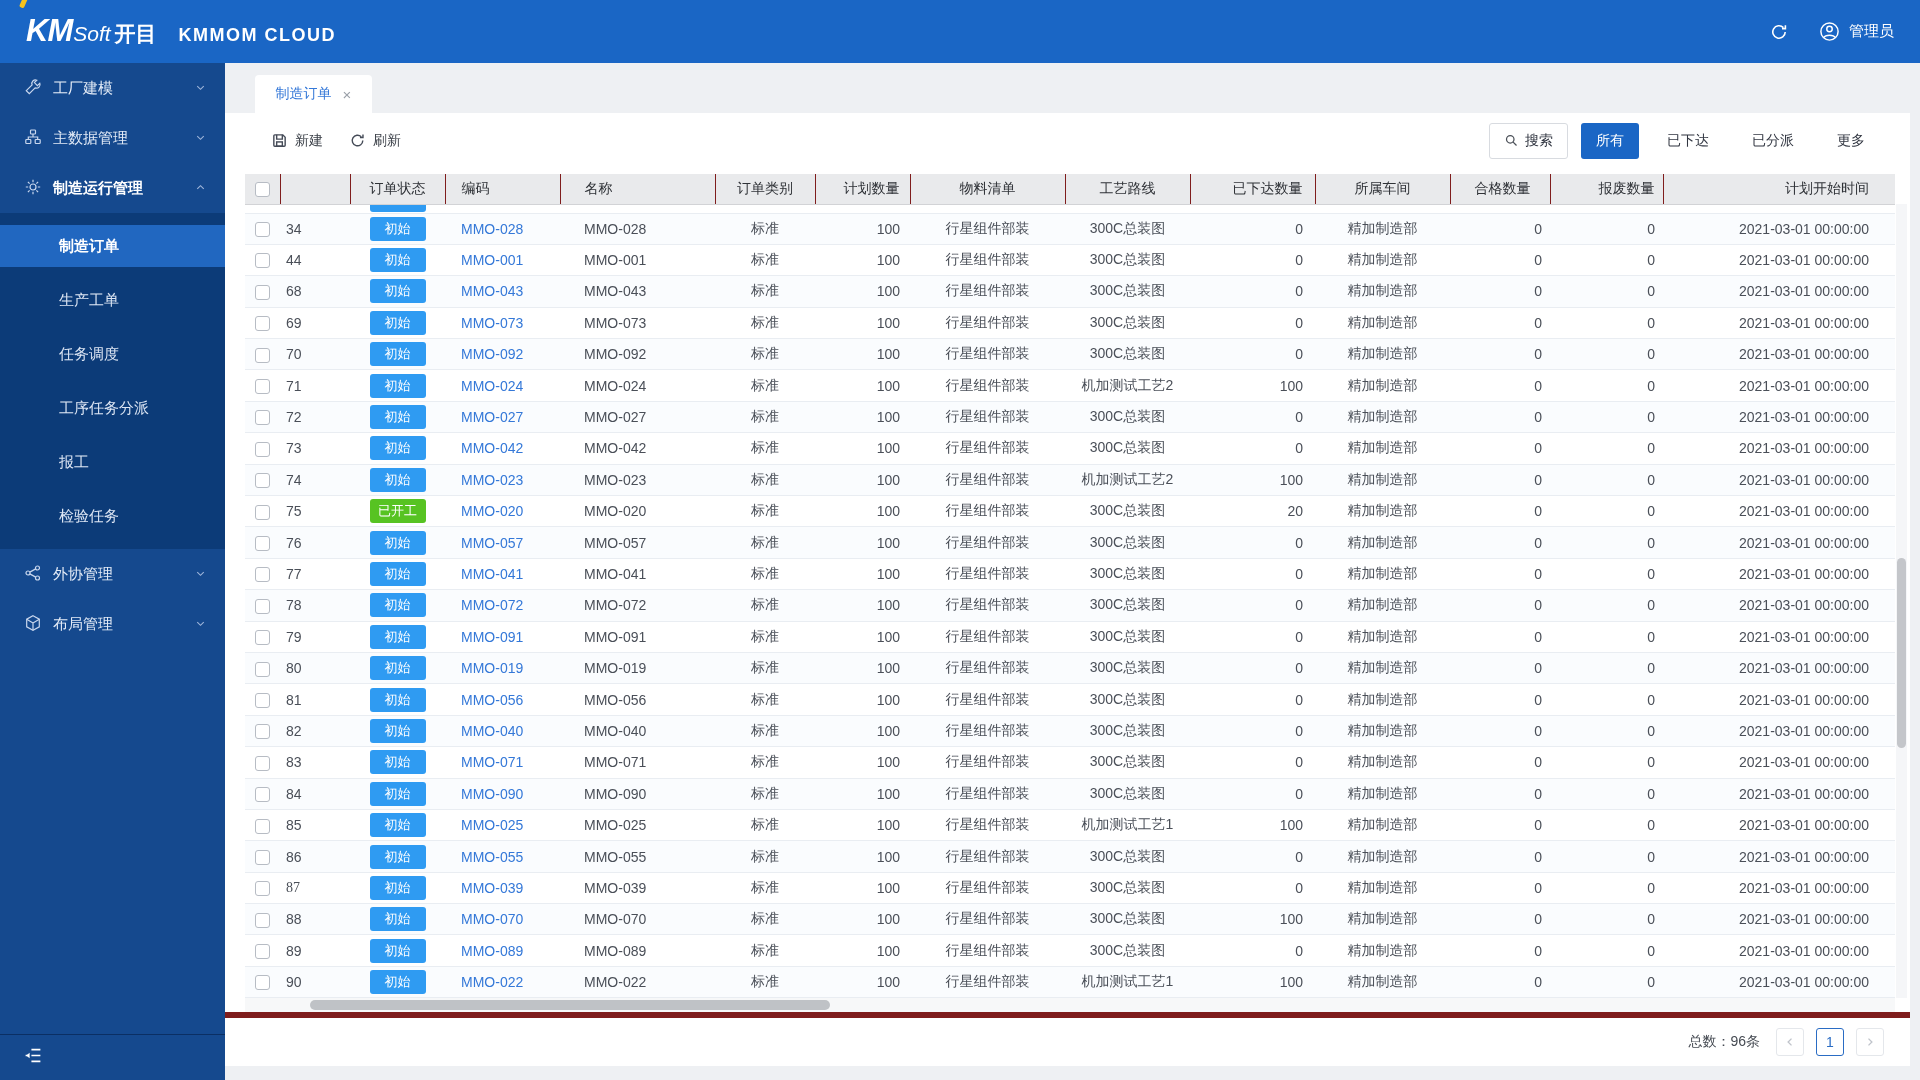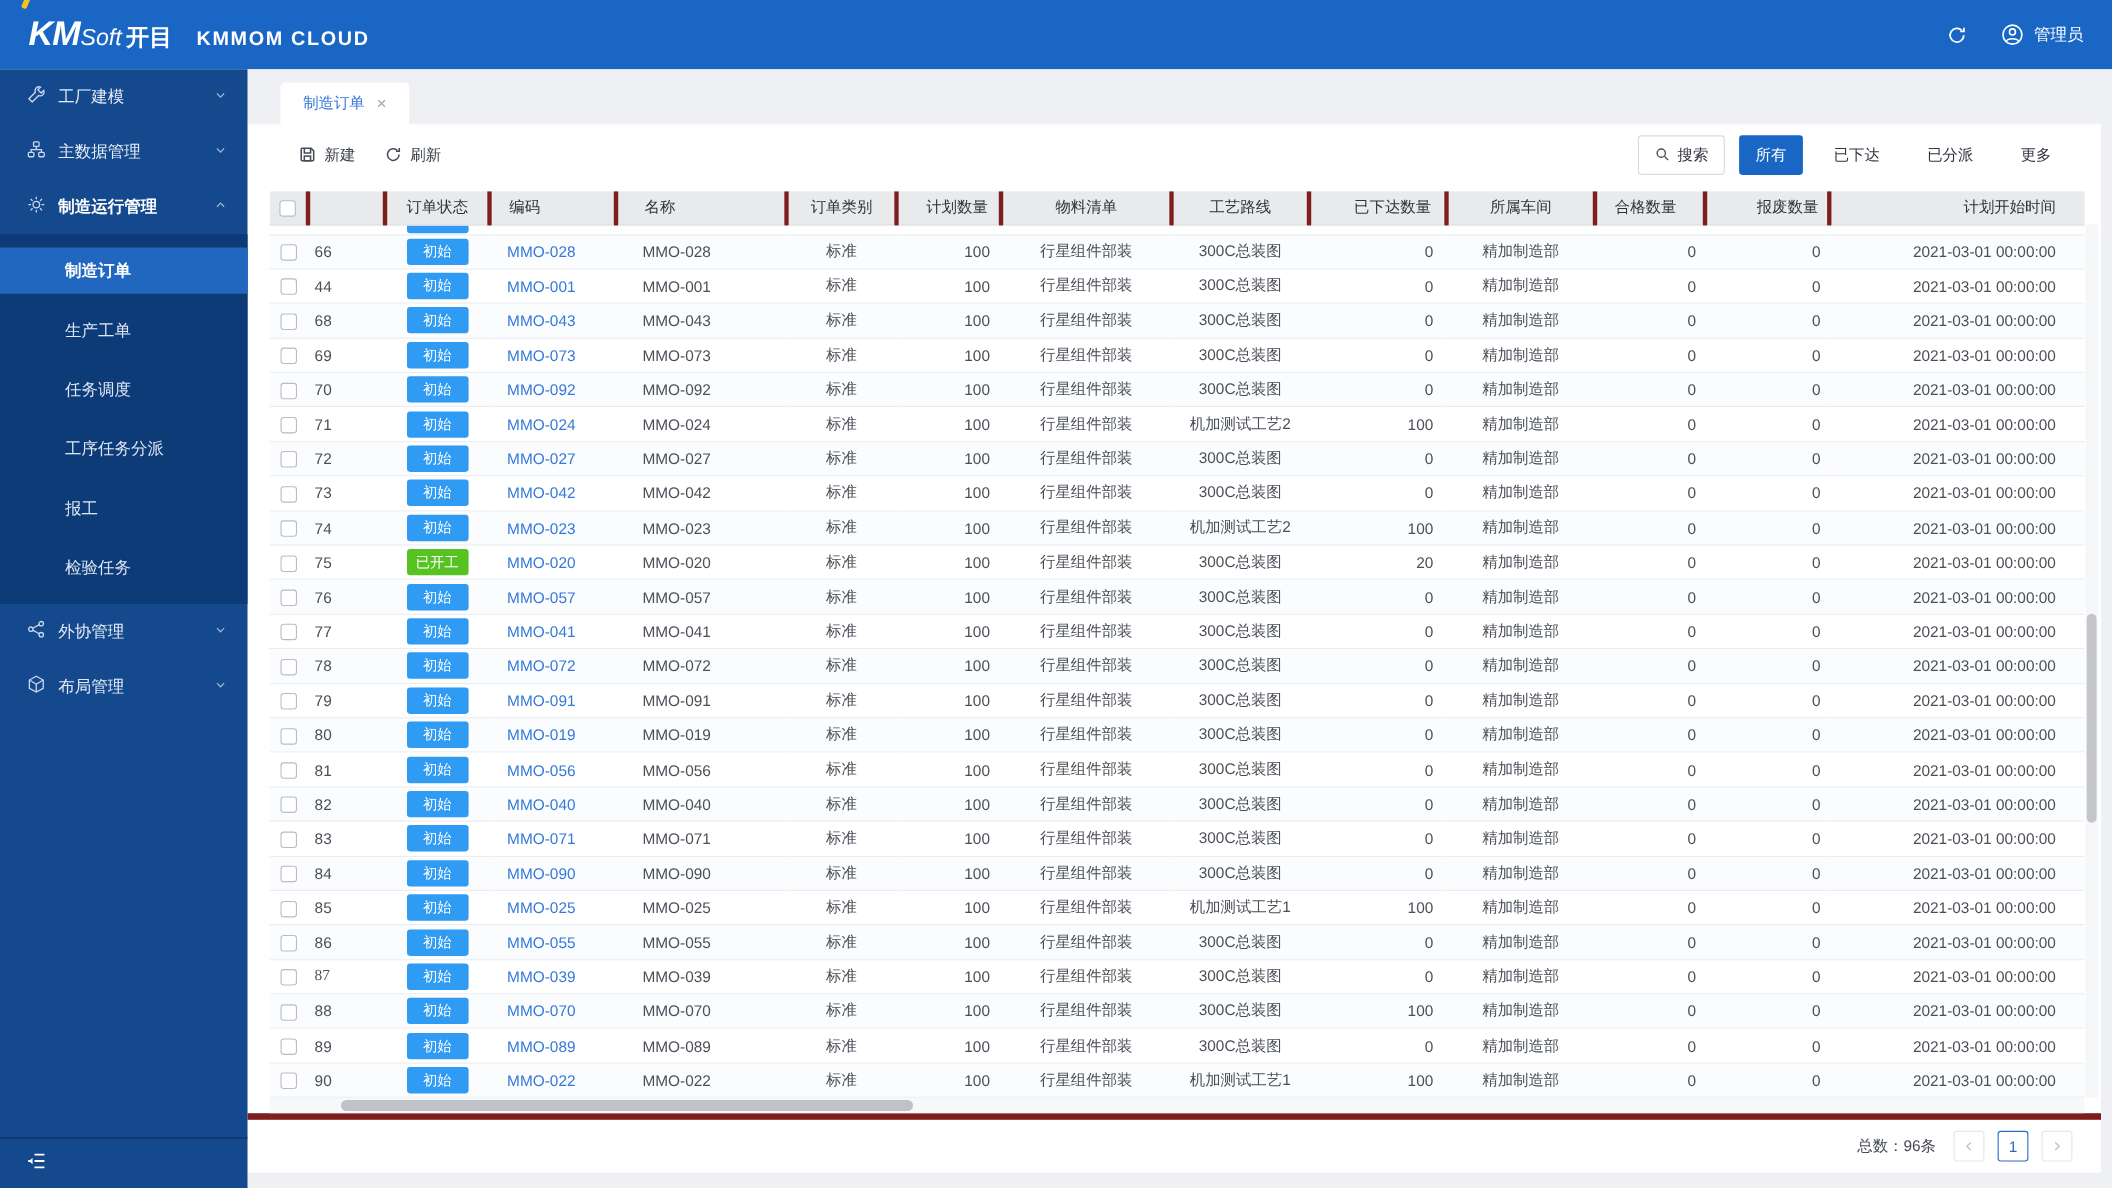--- a/index.html
+++ b/index.html
@@ -57,21 +57,21 @@
     border:1px solid #d8dbe0; border-radius:3px; background:#fff; font-size:14px; color:#303540; cursor:pointer; }
   .filter-btn { height:36px; padding:0 15px; margin-left:13px; border:none; background:transparent;
     font-size:14px; color:#303540; border-radius:3px; cursor:pointer;
     font-family:"Liberation Sans","DejaVu Sans",sans-serif; }
   .filter-btn.active { background:var(--accent,#1a66c5); color:#fff; }
 
   
   .table-zone { position:relative; padding:6px 15px 0 20px; flex:none; }
   table { width:1650px; border-collapse:collapse; table-layout:fixed; }
   thead th { height:30px; background:#e9eaec; font-size:14px; font-weight:normal; color:#2f3237;
-    border-right:4px solid #7f1d1d; border-bottom:1px solid #d2d3d6; white-space:nowrap; overflow:hidden; }
+    border-right:1px solid #7f1d1d; border-bottom:1px solid #d2d3d6; white-space:nowrap; overflow:hidden; }
   thead th:last-child { border-right:none; }
   tbody td { height:31.4px; border-bottom:1px solid #e9edf2; font-size:14px; color:#4a4f58;
     white-space:nowrap; overflow:hidden; }
   tbody tr.row:nth-child(even) { background:#fafcfe; }
   tr.partial td { height:9px; vertical-align:top; }
   .badge-sliver { width:56px; height:7px; margin:0 auto; border-radius:0 0 3px 3px; }
   .badge { display:inline-block; width:56px; height:24px; line-height:24px; border-radius:3px;
     color:#fff; font-size:13px; text-align:center; }
   .code-link { color:var(--link,#3478d8); cursor:pointer; }
   .cb { display:inline-block; width:15px; height:15px; border:1px solid #b7bcc4; border-radius:3px;
@@ -258,21 +258,21 @@
                 <th style="text-align: left; padding-left: 6px;"></th>
                 <th style="text-align: center;">订单状态</th>
                 <th style="text-align: left; padding-left: 16px;">编码</th>
                 <th style="text-align: left; padding-left: 24px;">名称</th>
                 <th style="text-align: center;">订单类别</th>
                 <th style="text-align: right; padding-right: 10px;">计划数量</th>
                 <th style="text-align: center;">物料清单</th>
                 <th style="text-align: center;">工艺路线</th>
                 <th style="text-align: right; padding-right: 12px;">已下达数量</th>
                 <th style="text-align: center;">所属车间</th>
-                <th style="text-align: center; padding-right: 8px;">合格数量</th>
+                <th style="text-align: left; padding-right: 8px; padding-left: 24px;">合格数量</th>
                 <th style="text-align: right; padding-right: 8px;">报废数量</th>
                 <th style="text-align: right; padding-right: 26px;">计划开始时间</th>
               </tr>
             </thead>
           <tbody id="tbl-body">
               <tr class="partial">
                 <td></td>
                 <td></td>
                 <td>
                   <div class="badge-sliver" style="background:#2f9bf2"></div>
@@ -284,21 +284,21 @@
                 <td></td>
                 <td></td>
                 <td></td>
                 <td></td>
                 <td></td>
                 <td></td>
                 <td></td>
               </tr>
               <tr class="row">
                 <td style="text-align: center;"><span class="cb"></span></td>
-                <td style="text-align: left; padding-left: 6px;"><span>66</span></td>
+                <td style="text-align: left; padding-left: 6px;"><span>34</span></td>
                 <td style="text-align: center;"><span class="badge" style="background:#2f9bf2">初始</span></td>
                 <td style="text-align: left; padding-left: 16px;"><span class="code-link">MMO-028</span></td>
                 <td style="text-align: left; padding-left: 24px;"><span>MMO-028</span></td>
                 <td style="text-align: center;"><span>标准</span></td>
                 <td style="text-align: right; padding-right: 10px;"><span>100</span></td>
                 <td style="text-align: center;"><span>行星组件部装</span></td>
                 <td style="text-align: center;"><span>300C总装图</span></td>
                 <td style="text-align: right; padding-right: 12px;"><span>0</span></td>
                 <td style="text-align: center;"><span>精加制造部</span></td>
                 <td style="text-align: right; padding-right: 8px;"><span>0</span></td>

